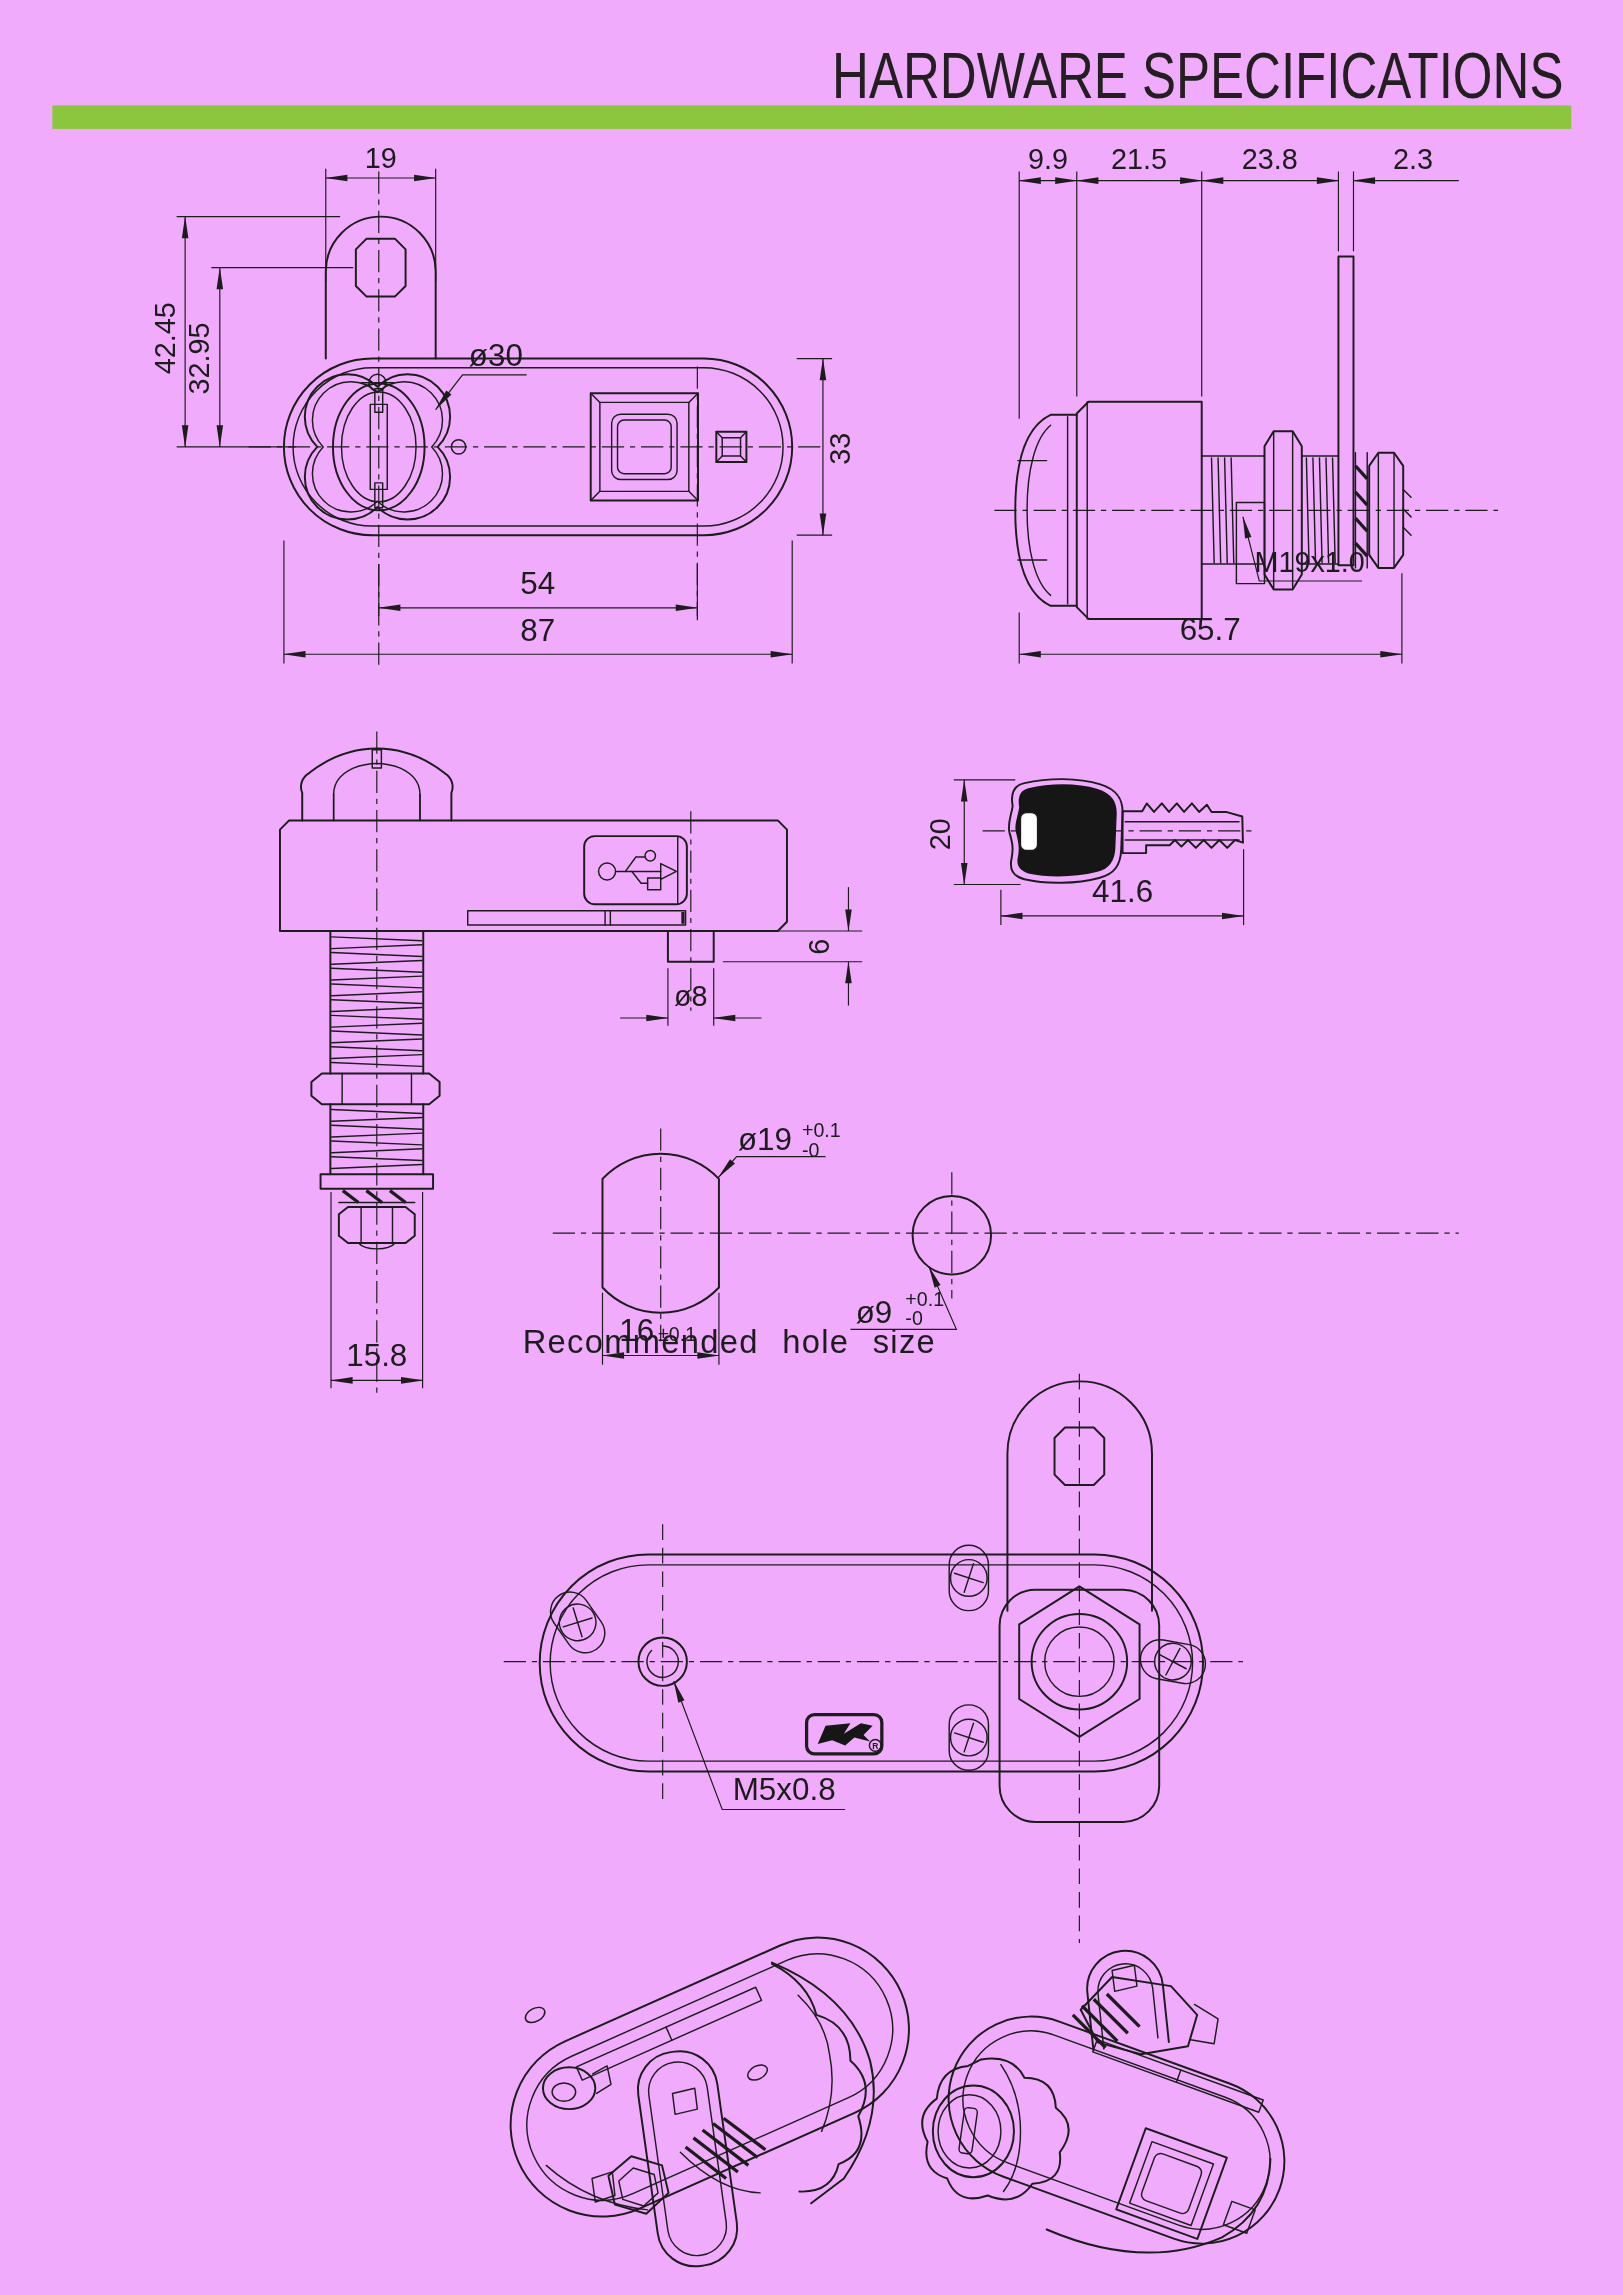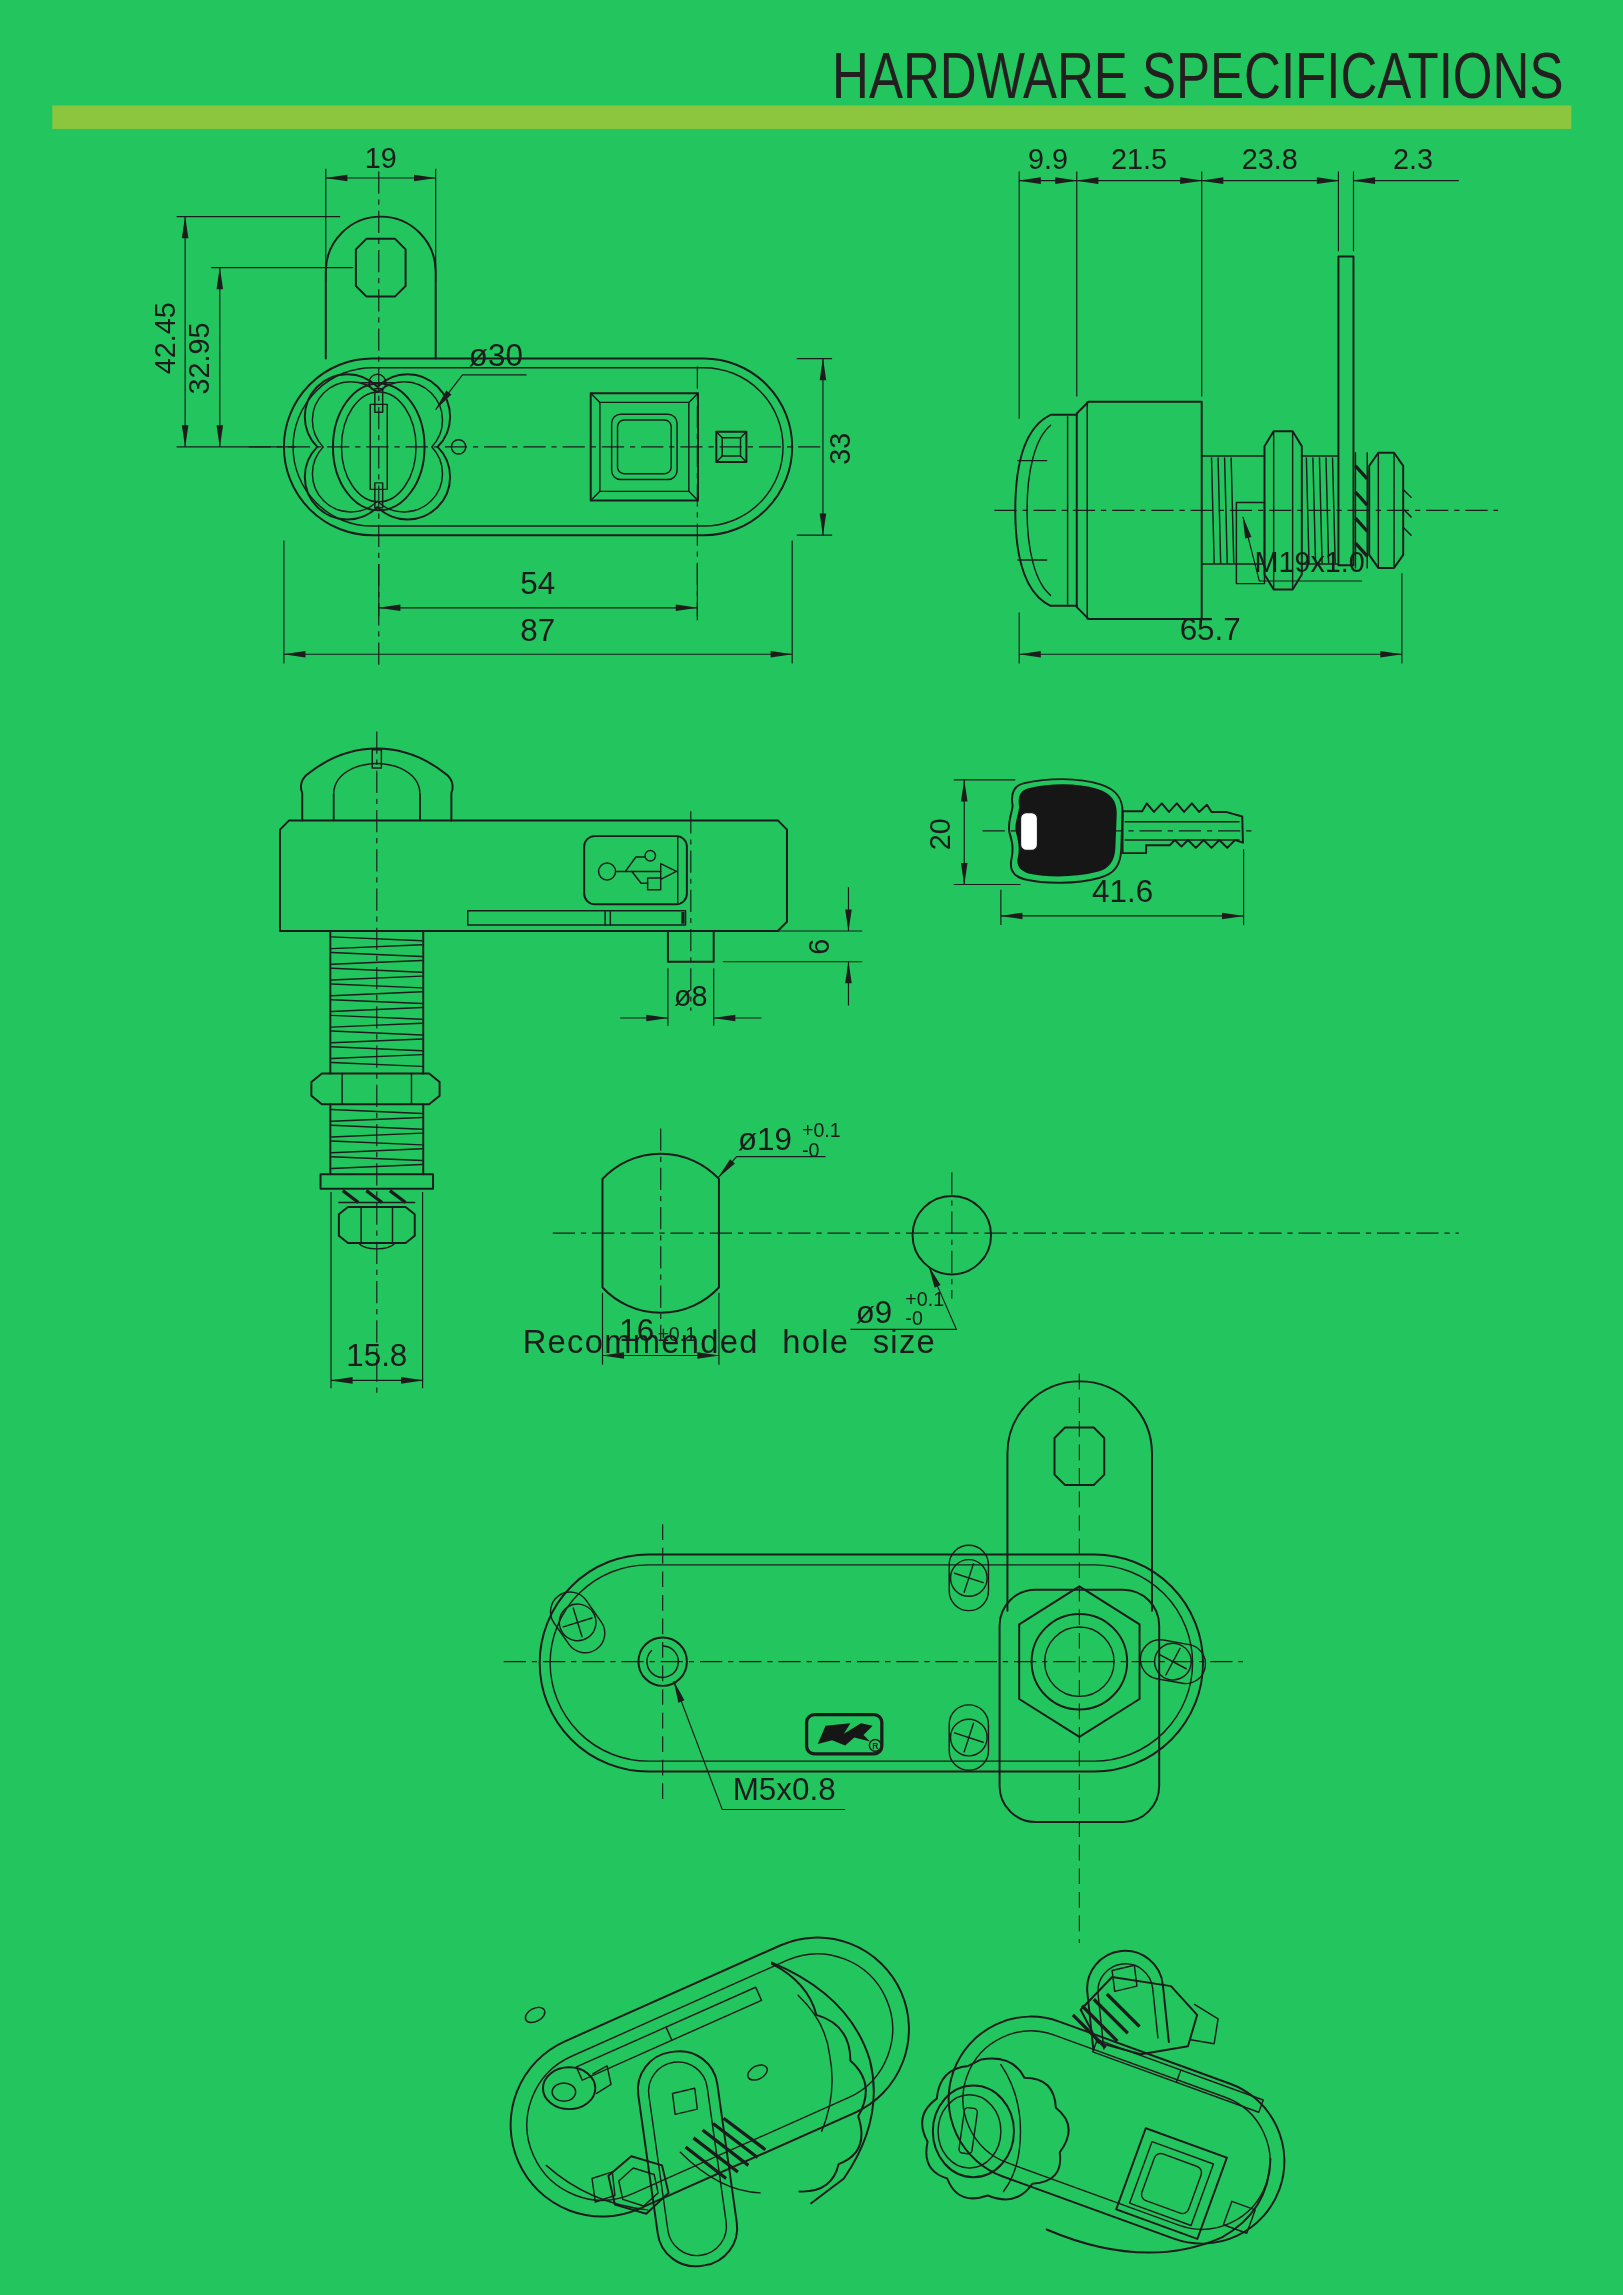--- a/index.html
+++ b/index.html
@@ -1,16 +1,16 @@
 <!DOCTYPE html>
 <html style="font-size:10.5px"><head>
 <meta charset="utf-8">
 <style>
   html,body{margin:0;padding:0;background:#e8e8e8;}
-  .page{position:relative;width:1623px;height:2295px;background:#22c55e;overflow:hidden;
+  .page{position:relative;width:1623px;height:2295px;background:#f0abfc;overflow:hidden;
         font-family:"Liberation Sans", sans-serif;}
   svg{position:absolute;left:0;top:0;}
   
   .ol{fill:none;stroke:#1c1c1c;stroke-width:3;stroke-linejoin:round;stroke-linecap:round;}
   .ol2{fill:none;stroke:#1c1c1c;stroke-width:2.2;stroke-linejoin:round;stroke-linecap:round;}
   .thk{fill:none;stroke:#1c1c1c;stroke-width:5;stroke-linejoin:round;}
   .cl{fill:none;stroke:#1c1c1c;stroke-width:1.8;stroke-dasharray:34 9 8 9;}
   .hid{fill:none;stroke:#1c1c1c;stroke-width:1.8;stroke-dasharray:24 12;}
   .dim{fill:none;stroke:#1c1c1c;stroke-width:1.8;}
   .blk{fill:#161616;stroke:none;}

